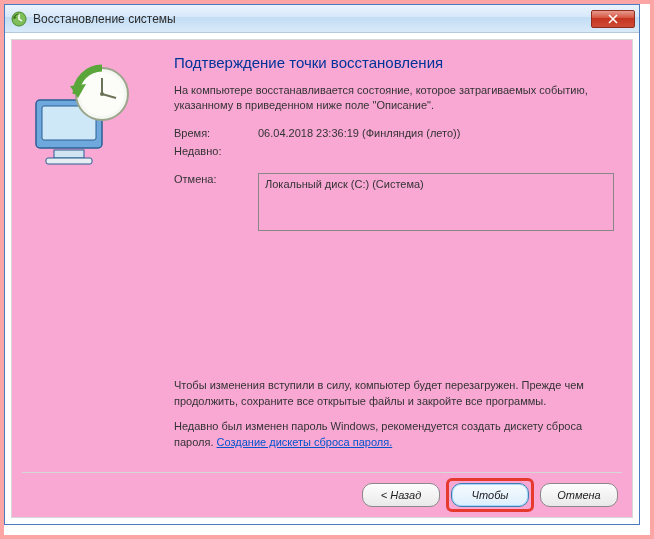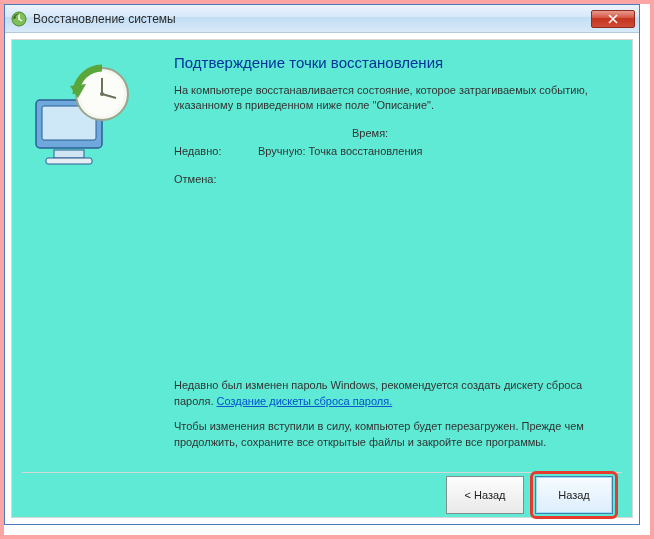--- a/index.html
+++ b/index.html
@@ -50,21 +50,21 @@
   border: 1px solid #8f2c1e;
   border-radius: 2px;
   display: flex; align-items: center; justify-content: center;
   margin-right: 2px;
 }
 .close-btn svg { width: 10px; height: 10px; }
 .client {
   flex: 1;
   border: 1px solid #d7d7d7;
   margin: 6px;
-  background: #5eead4;
+  background: #f9a8d4;
   display: flex;
   flex-direction: column;
 }
 .content {
   flex: 1;
   display: flex;
   padding: 14px 18px 8px 12px;
 }
 .left-col {
   width: 150px;
@@ -86,21 +86,20 @@
   font-weight: normal;
 }
 .desc {
   color: #333;
   line-height: 1.35;
   margin-bottom: 14px;
 }
 .info-row {
   display: flex;
   margin-bottom: 6px;
-  justify-content: center;
 }
 .info-label {
   width: 84px;
   color: #333;
 }
 .info-value {
   flex: 1;
   color: #333;
 }
 .disk-box {
@@ -134,29 +133,30 @@
 .button-bar {
   height: 44px;
   display: flex;
   align-items: center;
   justify-content: flex-end;
   padding: 0 14px;
   gap: 6px;
 }
 .btn {
   min-width: 78px;
-  height: 38px;
+  height: 24px;
   font-size: 11px;
   font-family: inherit;
   background: linear-gradient(to bottom, #fdfdfd 0%, #e9e9e9 100%);
   border: 1px solid #8a8a8a;
-  border-radius: 0;
+  border-radius: 10px;
   padding: 0 12px;
   color: #222;
   cursor: pointer;
+  font-style: italic;
 }
 .btn.highlight {
   border: 1px solid #3c7fb1;
   box-shadow: 0 0 0 1px #a6d8ff inset;
   background: linear-gradient(to bottom, #f6fbff 0%, #dceefc 100%);
 }
 .highlight-ring {
   border: 3px solid #e63a2f;
   border-radius: 6px;
   padding: 2px;
@@ -206,45 +206,49 @@
           </svg>
         </div>
       </div>
 
       <div class="right-col">
         <h1 class="heading">Подтверждение точки восстановления</h1>
         <p class="desc">На компьютере восстанавливается состояние, которое затрагиваемых событию, указанному в приведенном ниже поле "Описание".</p>
 
         <div class="info-row">
           <span class="info-label">Время:</span>
+          <span class="info-value">06.04.2018 23:36:19 (Финляндия (лето))</span>
         </div>
         <div class="info-row">
           <span class="info-label">Недавно:</span>
-          <span class="info-value">Вручную: Точка восстановления</span>
         </div>
         <div class="info-row" style="margin-top:10px;align-items:flex-start">
           <span class="info-label">Отмена:</span>
           <div style="flex:1">
+            <div class="disk-box">
+              <span>Локальный диск (C:) (Система)</span>
+            </div>
           </div>
         </div>
 
         <div class="bottom-text">
+          <p>Чтобы изменения вступили в силу, компьютер будет перезагружен. Прежде чем продолжить, сохраните все открытые файлы и закройте все программы.</p>
           <p>
             <span>Недавно был изменен пароль Windows, рекомендуется создать дискету сброса пароля. </span><a class="link">Создание дискеты сброса пароля.</a>
           </p>
-          <p>Чтобы изменения вступили в силу, компьютер будет перезагружен. Прежде чем продолжить, сохраните все открытые файлы и закройте все программы.</p>
         </div>
       </div>
 
     </div>
 
     <div class="separator"></div>
 
     <div class="button-bar">
       <button class="btn">&lt; Назад</button>
       <span class="highlight-ring">
-        <button class="btn highlight">Назад</button>
+        <button class="btn highlight">Чтобы</button>
       </span>
+      <button class="btn">Отмена</button>
     </div>
   </div>
 
 </div>
 </div>
 
 </body></html>

